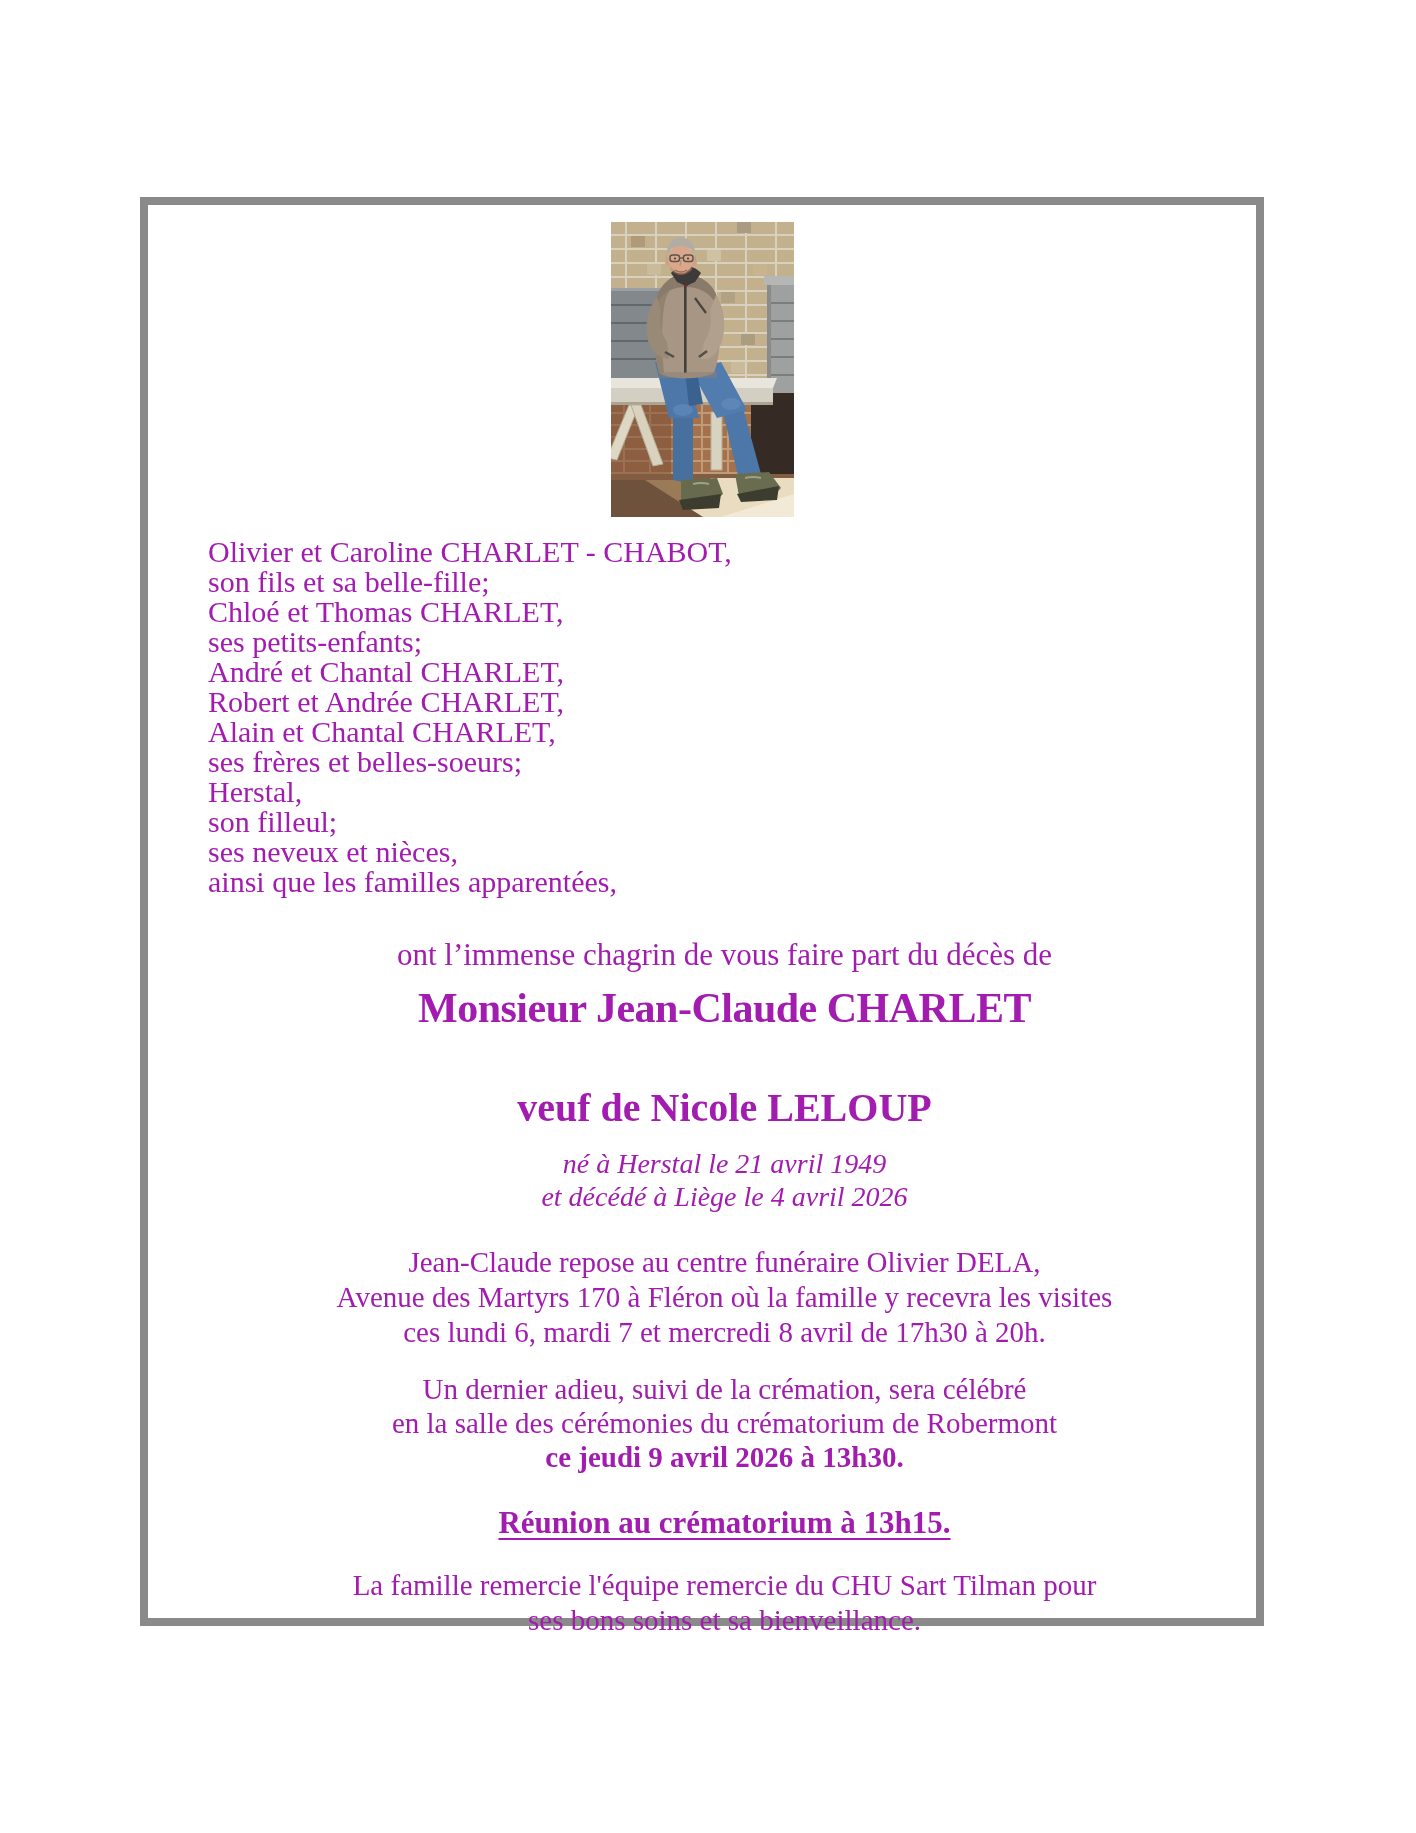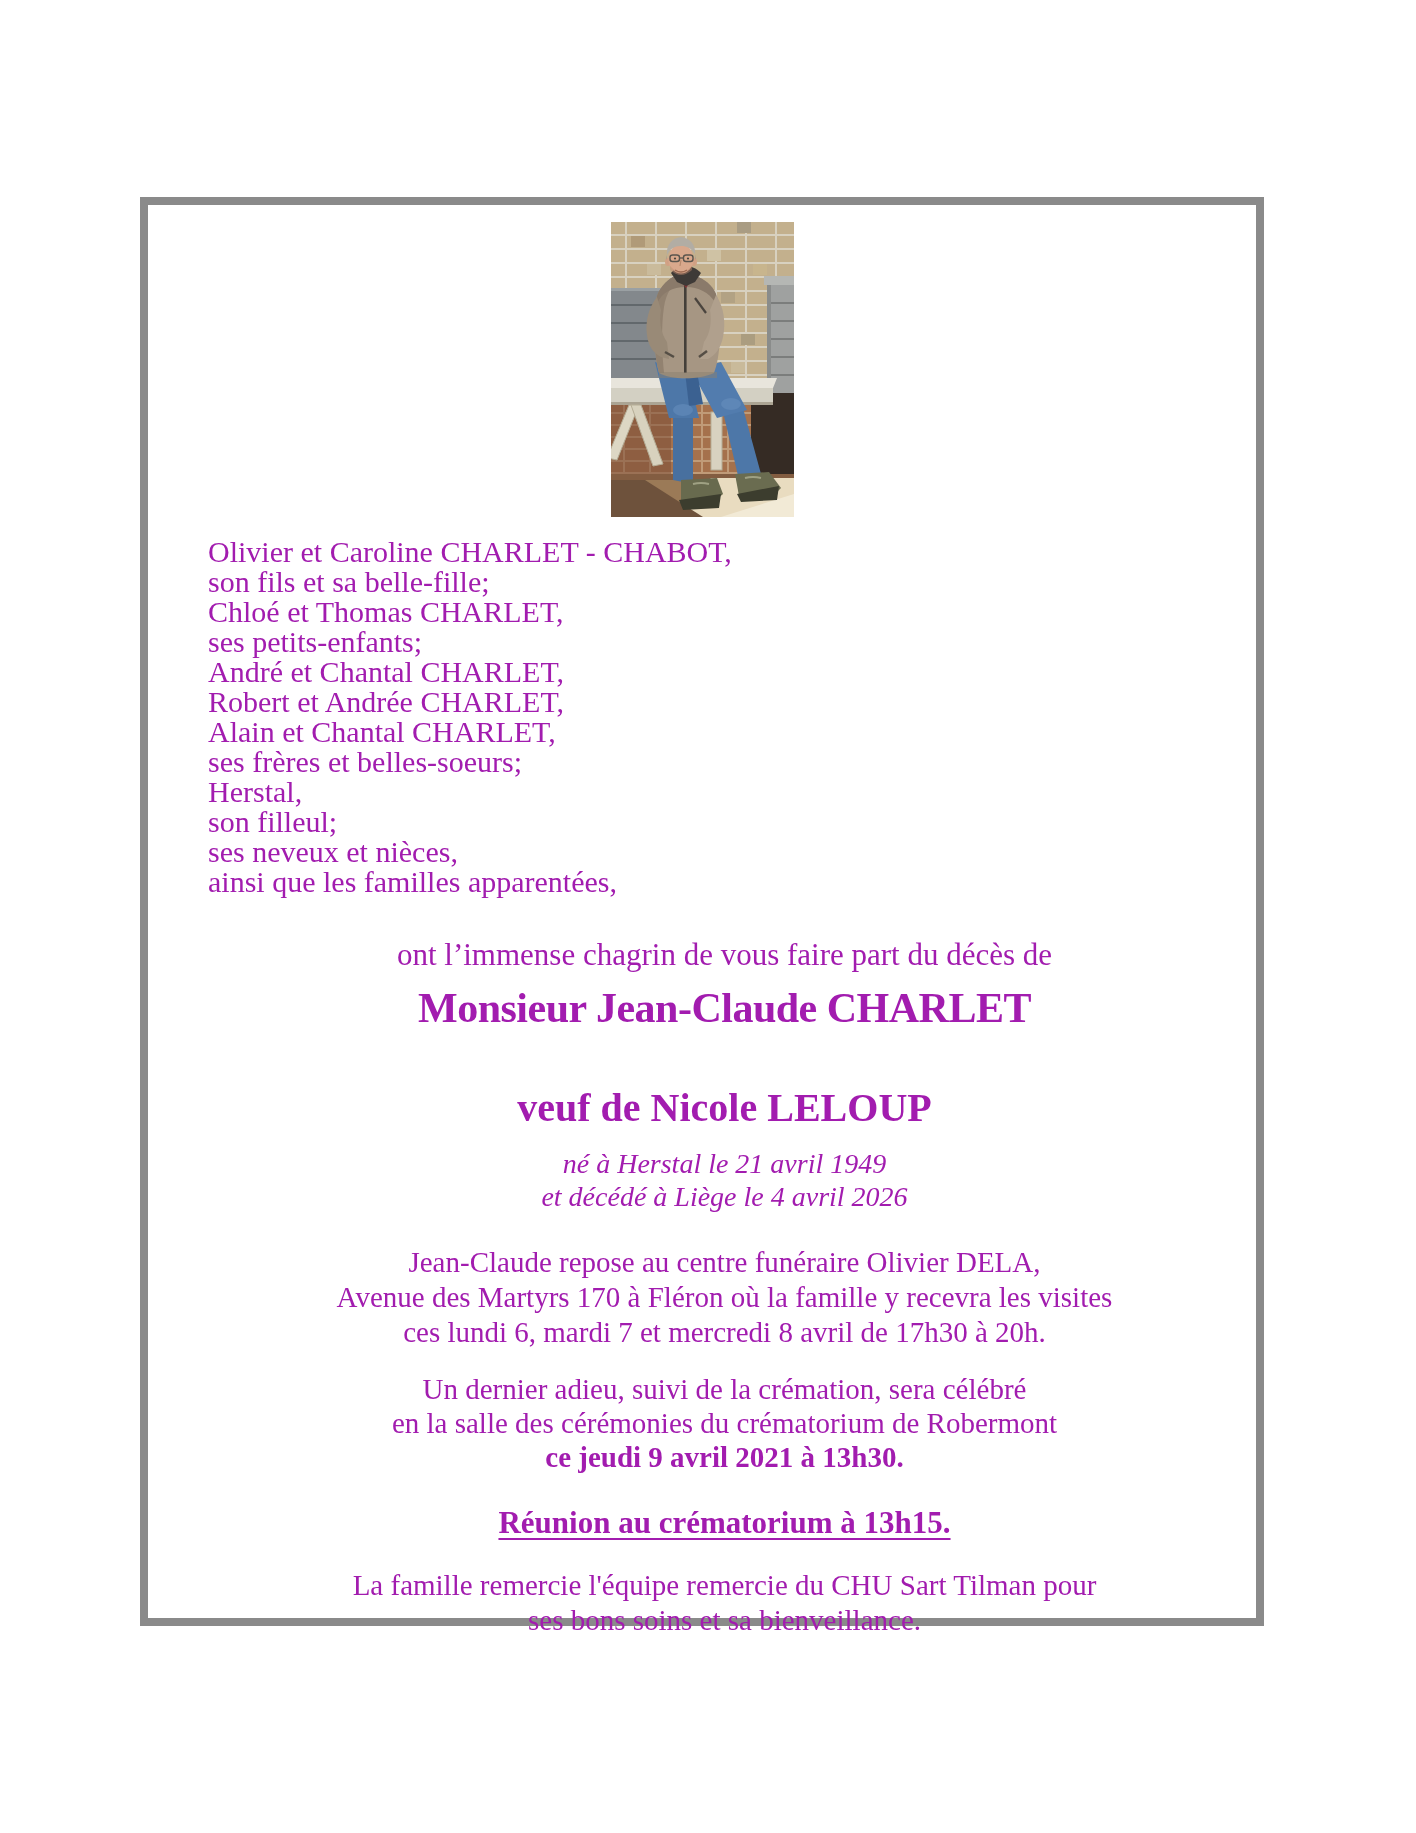--- a/index.html
+++ b/index.html
@@ -224,21 +224,21 @@
 
     <div class="wake centered">
       <div>Jean-Claude repose au centre funéraire Olivier DELA,</div>
       <div>Avenue des Martyrs 170 à Fléron où la famille y recevra les visites</div>
       <div>ces lundi 6, mardi 7 et mercredi 8 avril de 17h30 à 20h.</div>
     </div>
 
     <div class="ceremony centered">
       <div>Un dernier adieu, suivi de la crémation, sera célébré</div>
       <div>en la salle des cérémonies du crématorium de Robermont</div>
-      <div class="bold-line">ce jeudi 9 avril 2021 à 13h30.</div>
+      <div class="bold-line">ce jeudi 9 avril 2026 à 13h30.</div>
     </div>
 
     <div class="meeting centered">Réunion au crématorium à 13h15.</div>
 
     <div class="thanks centered">
       <div>La famille remercie l'équipe remercie du CHU Sart Tilman pour</div>
       <div>ses bons soins et sa bienveillance.</div>
     </div>
 
   </div>

